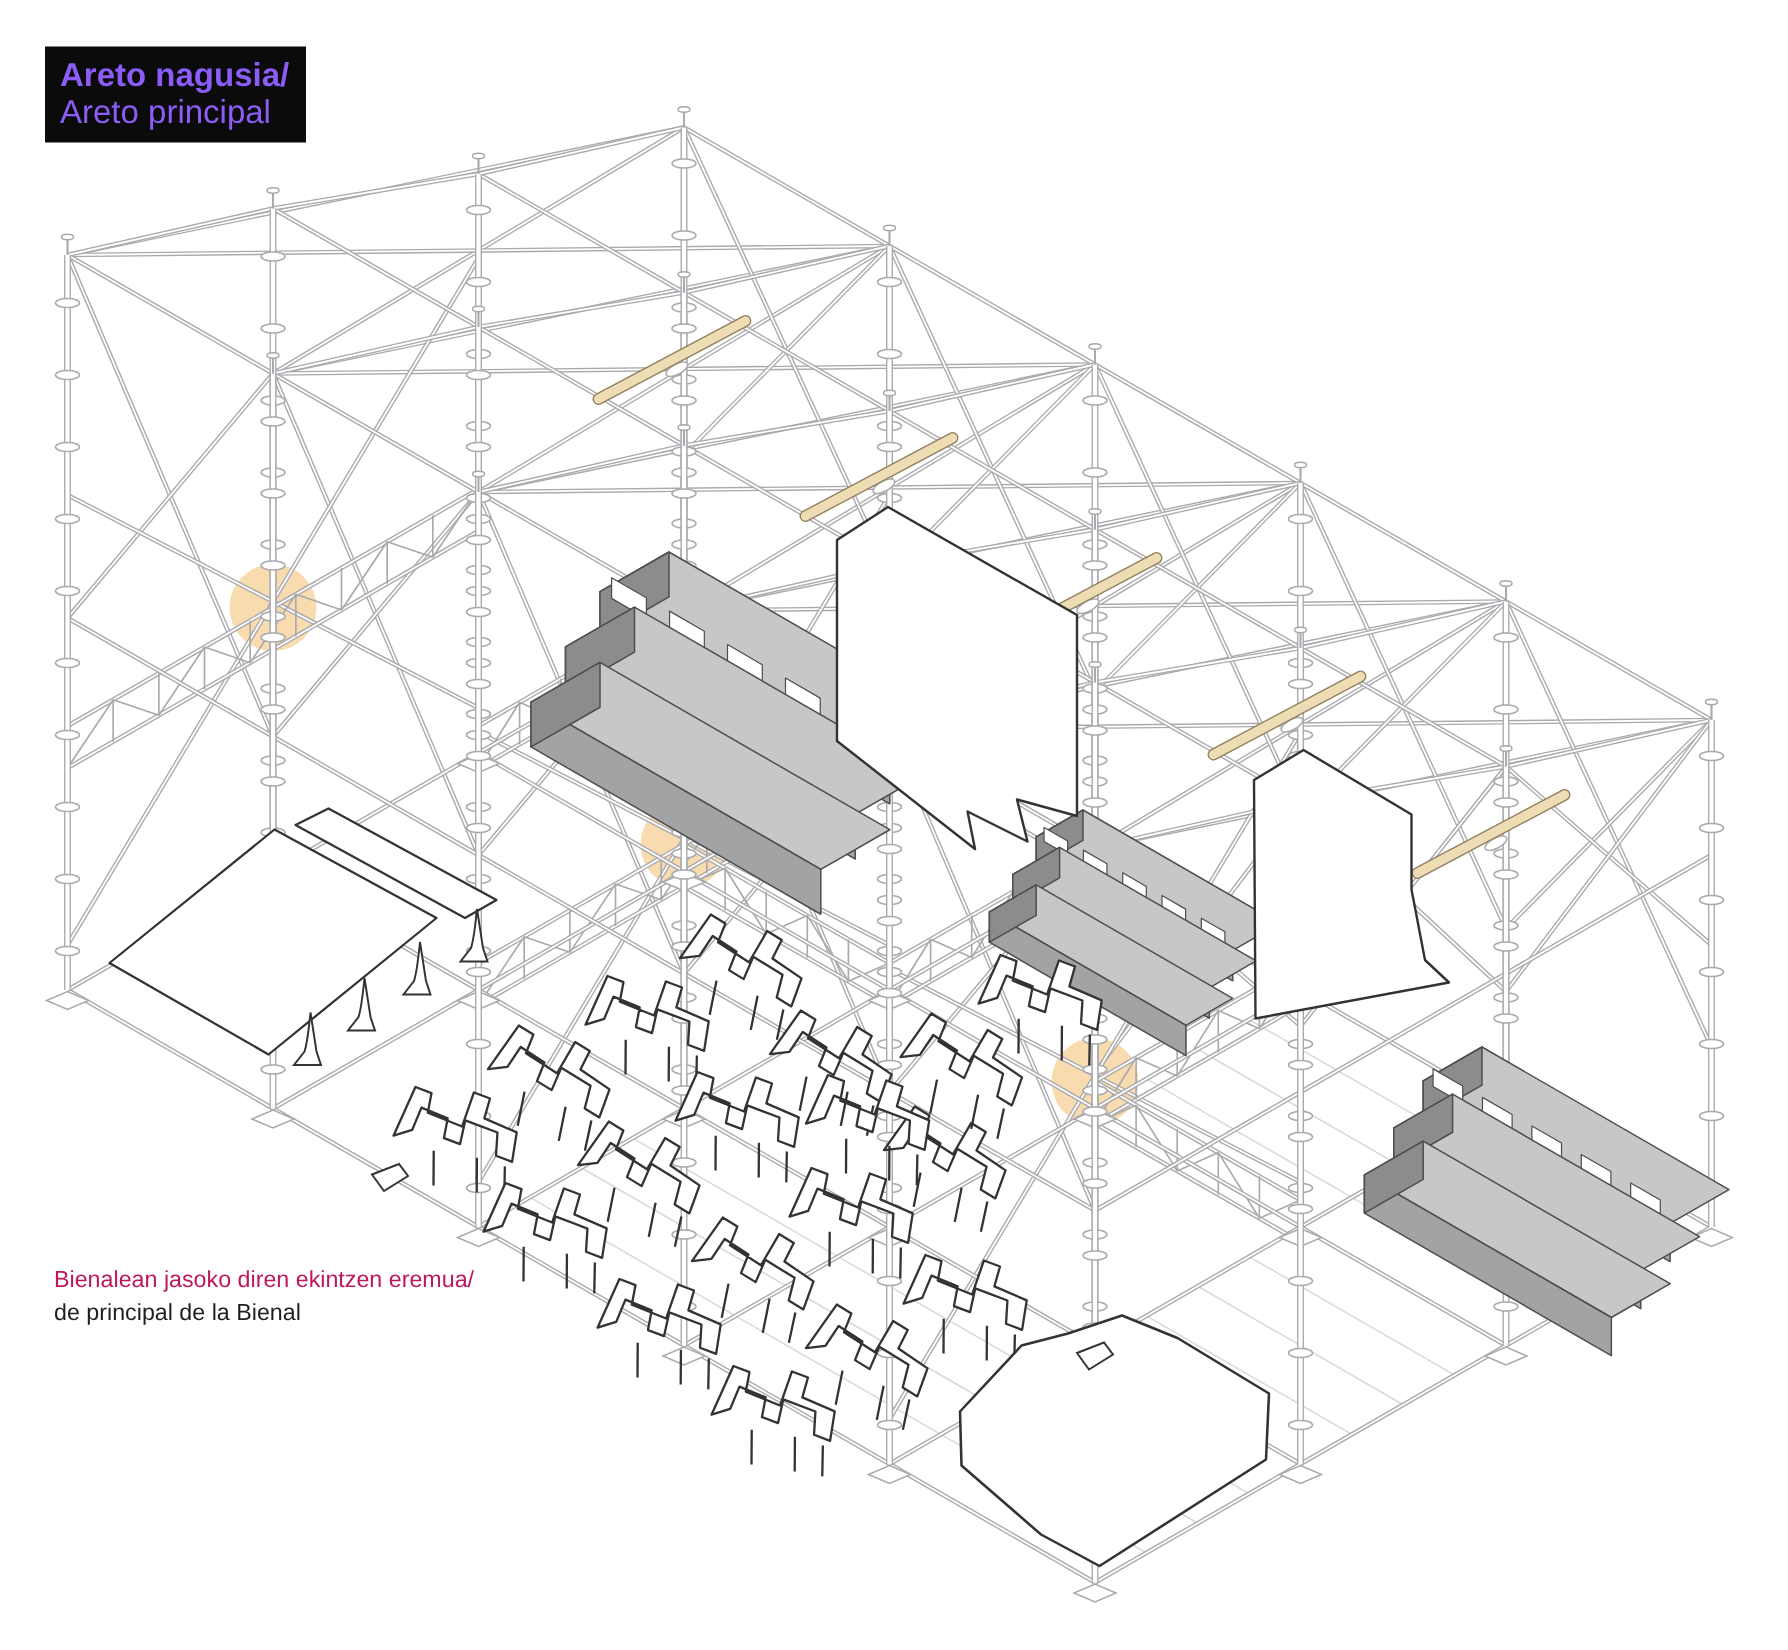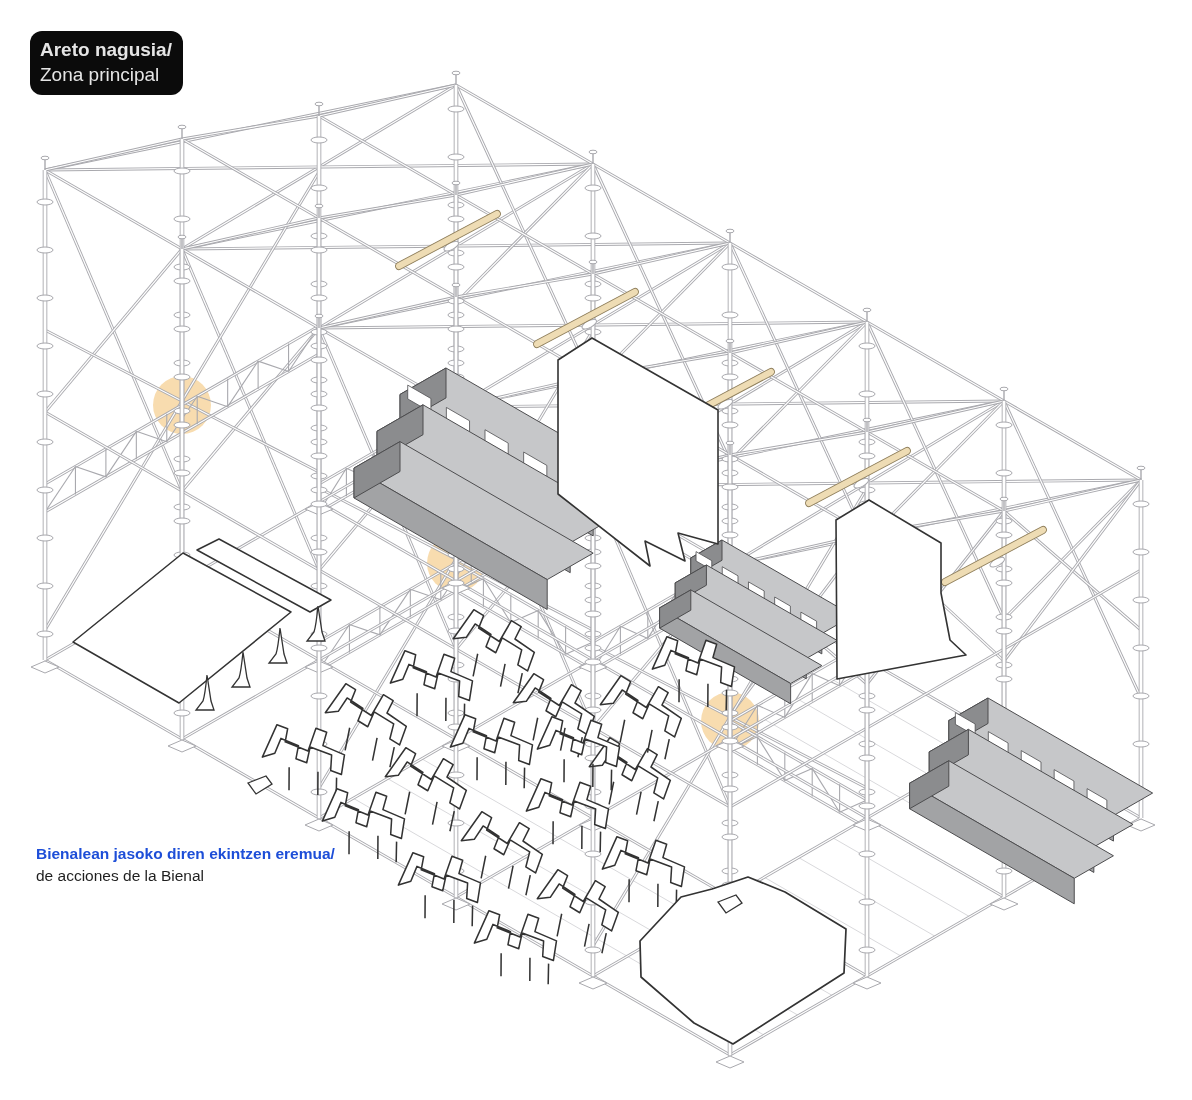--- a/index.html
+++ b/index.html
@@ -1,24 +1,24 @@
 <!DOCTYPE html>
 <html><head>
 <meta charset="utf-8">
 <style>
   html,body{margin:0;padding:0;background:#ffffff;}
   .stage{position:relative;width:1192px;height:1100px;background:#ffffff;overflow:hidden;
          font-family:"Liberation Sans", sans-serif;}
   .stage svg{position:absolute;left:0;top:0;}
-  .title-block{position:absolute;left:30px;top:31px;background:#0b0b0b;color:#e5e5e5;
-               padding:6px 11px 8px 10px;font-size:19px;line-height:25px;border-radius:12px;}
+  .title-block{position:absolute;left:30px;top:31px;background:#0b0b0b;color:#8b5cf6;
+               padding:6px 11px 8px 10px;font-size:22px;line-height:25px;}
   .title-block .t1{font-weight:bold;}
   .title-block .t2{font-weight:normal;}
   .note{position:absolute;left:36px;top:843px;color:#1f1f1f;font-size:15.5px;line-height:21.5px;}
-  .note .n1{font-weight:bold;color:#1d4ed8;}
+  .note .n1{font-weight:normal;color:#be185d;}
 </style>
 </head>
 <body>
 
 <div class="stage">
   <svg id="axo" width="1192" height="1100" viewBox="0 0 1192 1100">
       <g>
         <line x1="353.25" y1="798.25" x2="490.25" y2="877.25" stroke="#d9d9dc" stroke-width="1"></line>
         <line x1="387.5" y1="778.5" x2="524.5" y2="857.5" stroke="#d9d9dc" stroke-width="1"></line>
         <line x1="421.75" y1="758.75" x2="558.75" y2="837.75" stroke="#d9d9dc" stroke-width="1"></line>
@@ -914,20 +914,20 @@
           <path d="M-10,14 L-12,32 M12,20 L10,38 M26,26 L24,42" fill="none" stroke="#333333" stroke-width="1.2"></path>
         </g>
         <polygon points="640,941 681,897 712,889 748,877 785,892 846,929 844,973 733,1044 694,1023 641,977" stroke-linejoin="round" fill="#fff" stroke="#333333" stroke-width="1.7"></polygon>
         <path d="M718,902 l18,-7 6,8 -16,10 z" fill="#fff" stroke="#333333" stroke-width="1.3"></path>
         <path d="M248,783 l18,-7 6,8 -16,10 z" fill="#fff" stroke="#333333" stroke-width="1.3"></path>
       </g>
     </svg>
 
   <div class="title-block">
     <div class="t1">Areto nagusia/</div>
-    <div class="t2">Zona principal</div>
+    <div class="t2">Areto principal</div>
   </div>
 
   <div class="note">
     <div class="n1">Bienalean jasoko diren ekintzen eremua/</div>
-    <div class="n2">de acciones de la Bienal</div>
+    <div class="n2">de principal de la Bienal</div>
   </div>
 </div>
 
 </body></html>

